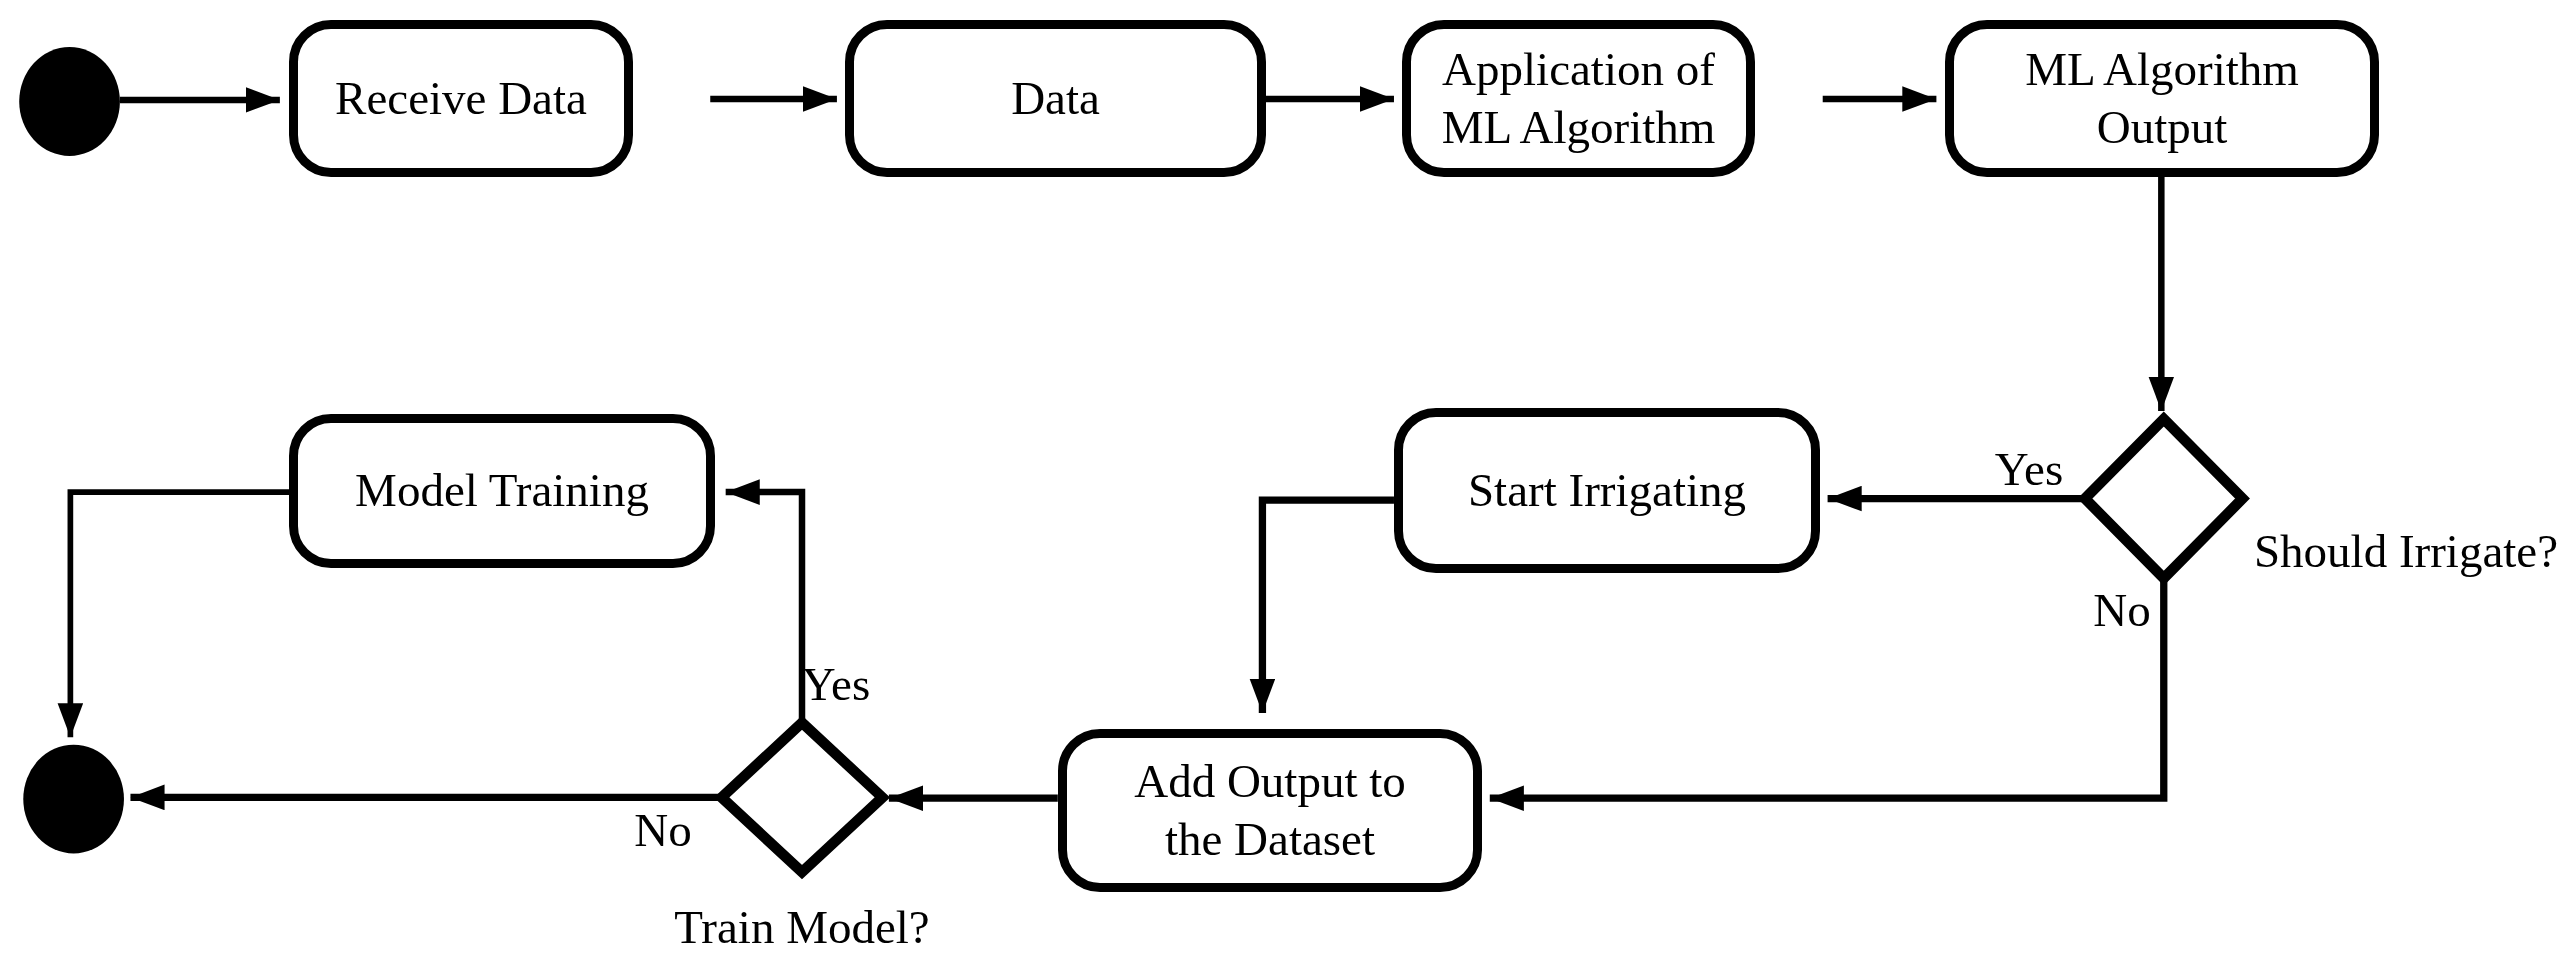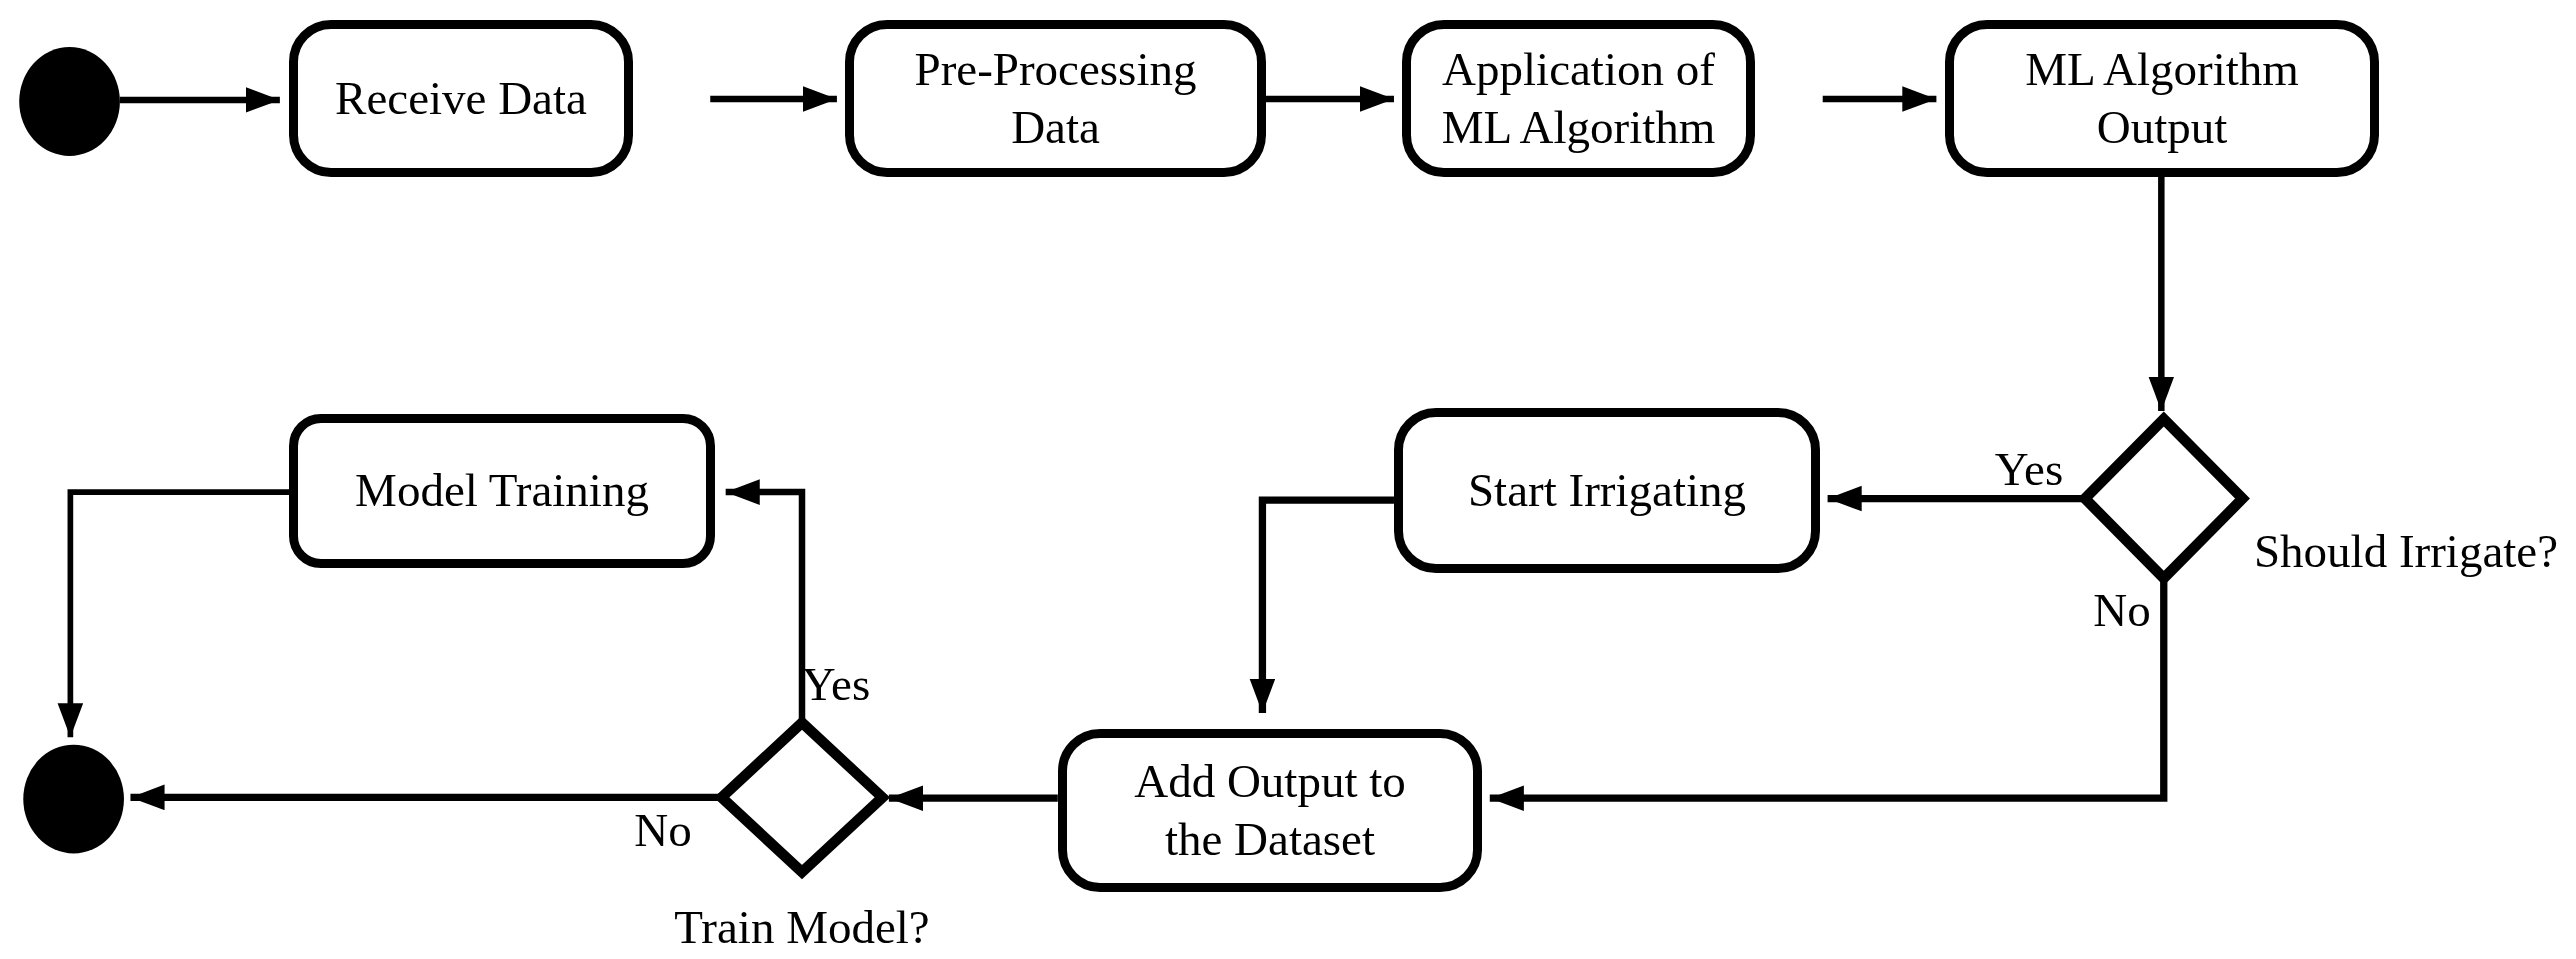--- a/index.html
+++ b/index.html
@@ -46,21 +46,21 @@
     transform: translate(-50%, -50%);
     font-size: 47px;
     line-height: 1;
     white-space: nowrap;
   }
   
   .n-receive   { left: 289px;  top: 20.3px;  width: 344px; height: 157px; }
   .n-preproc   { left: 845px; top: 20.3px;  width: 421px; height: 157px; }
   .n-applic    { left: 1402px; top: 20.3px;  width: 353px; height: 157px; }
   .n-mlout     { left: 1945px; top: 20.3px;  width: 434px; height: 157px; }
-  .n-training  { left: 289px;  top: 414px; width: 426px; height: 154px; border-radius: 32px; }
+  .n-training  { left: 289px;  top: 414px; width: 426px; height: 154px; }
   .n-irrigate  { left: 1394px; top: 408px; width: 426px; height: 165px; justify-content: center; }
   .n-addout    { left: 1058px; top: 721px; width: 424px; height: 163px; margin-top: 8px; }
   
   .l-yes1 { left: 2029px; top: 469px;  }
   .l-no1  { left: 2122px; top: 610px;  }
   .l-shi  { left: 2406px; top: 551px;  }
   .l-yes2 { left: 836px; top: 684px;  }
   .l-no2  { left: 663px;  top: 830px; }
   .l-trm  { left: 802px;  top: 927px; }
 </style>
@@ -94,21 +94,20 @@
     <path d="M987,890 V606 H893" stroke="#000000" stroke-width="8" fill="none" marker-end="url(#arrow)"></path>
     <path d="M356,606 H86 V908" stroke="#000000" stroke-width="7" fill="none" marker-end="url(#arrow)"></path>
     <path d="M888,982 H160" stroke="#000000" stroke-width="9" fill="none" marker-end="url(#arrow)"></path>
   </svg>
 
   <div class="node n-receive">
     <span class="nl">Receive Data</span>
   </div>
 
   <div class="node n-preproc">
-    <span class="nl">Pre-Processing</span>
     <span class="nl">Data</span>
   </div>
 
   <div class="node n-applic">
     <span class="nl">Application of</span>
     <span class="nl">ML Algorithm</span>
   </div>
 
   <div class="node n-mlout">
     <span class="nl">ML Algorithm</span>

